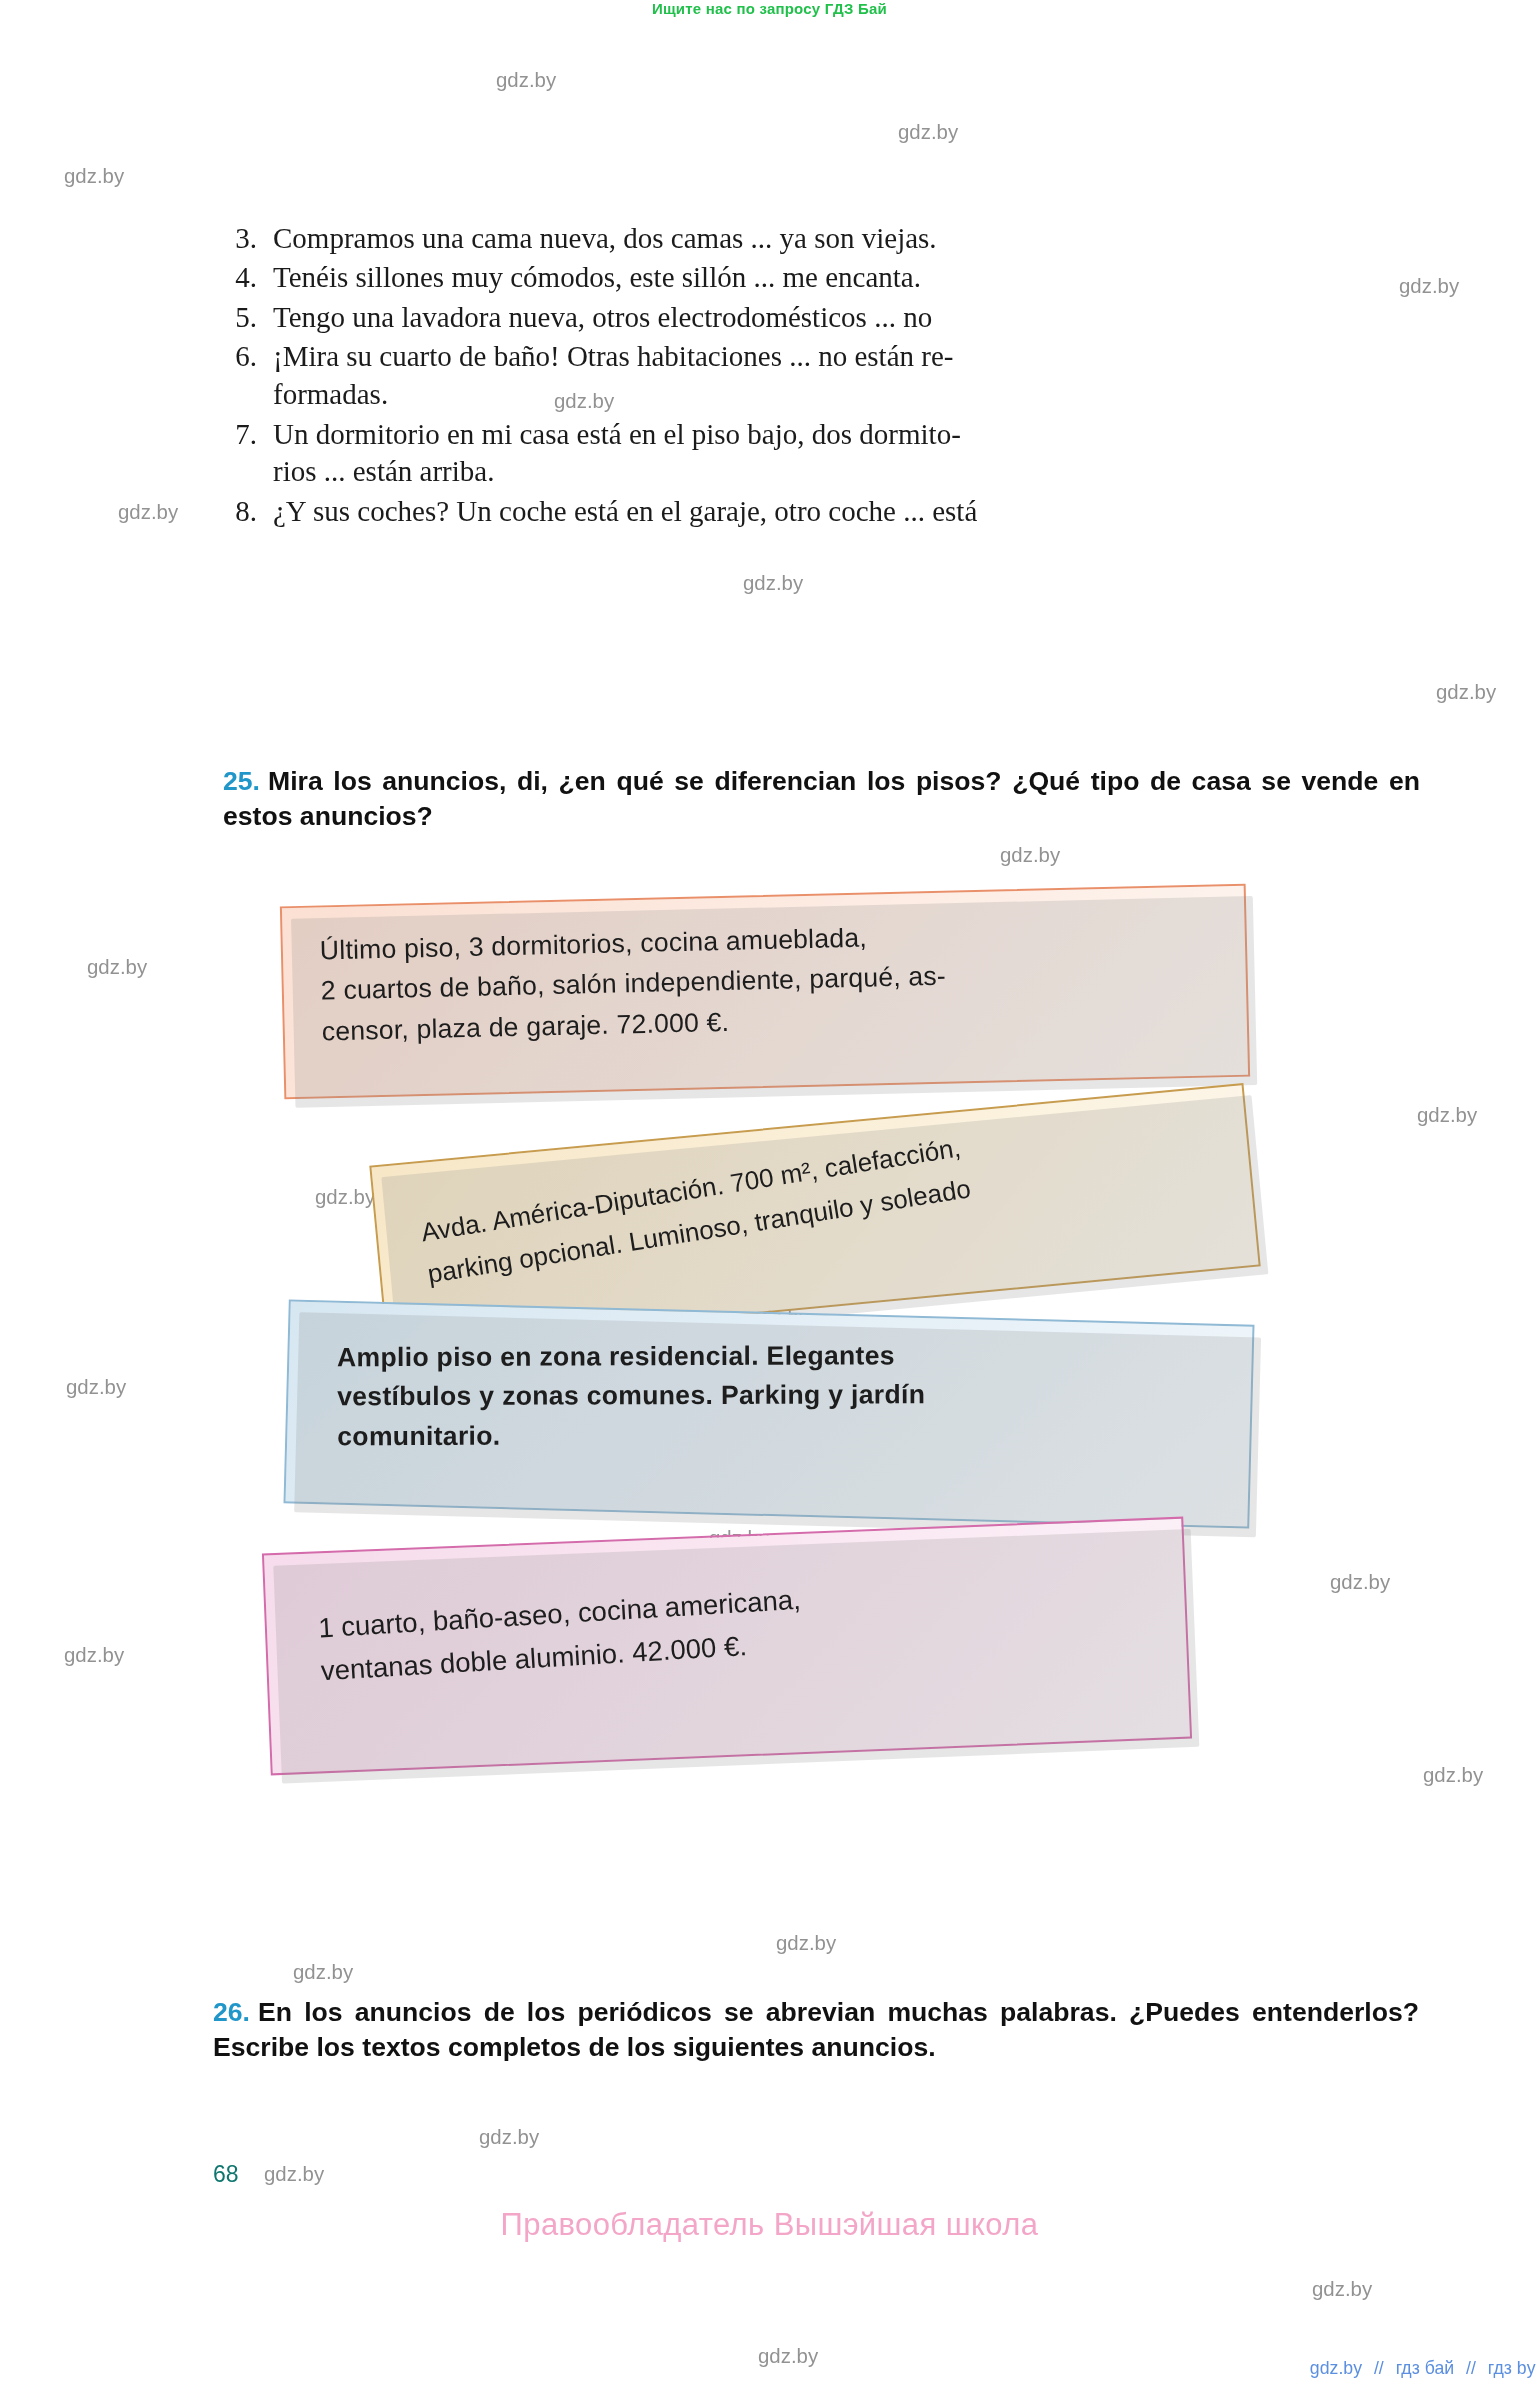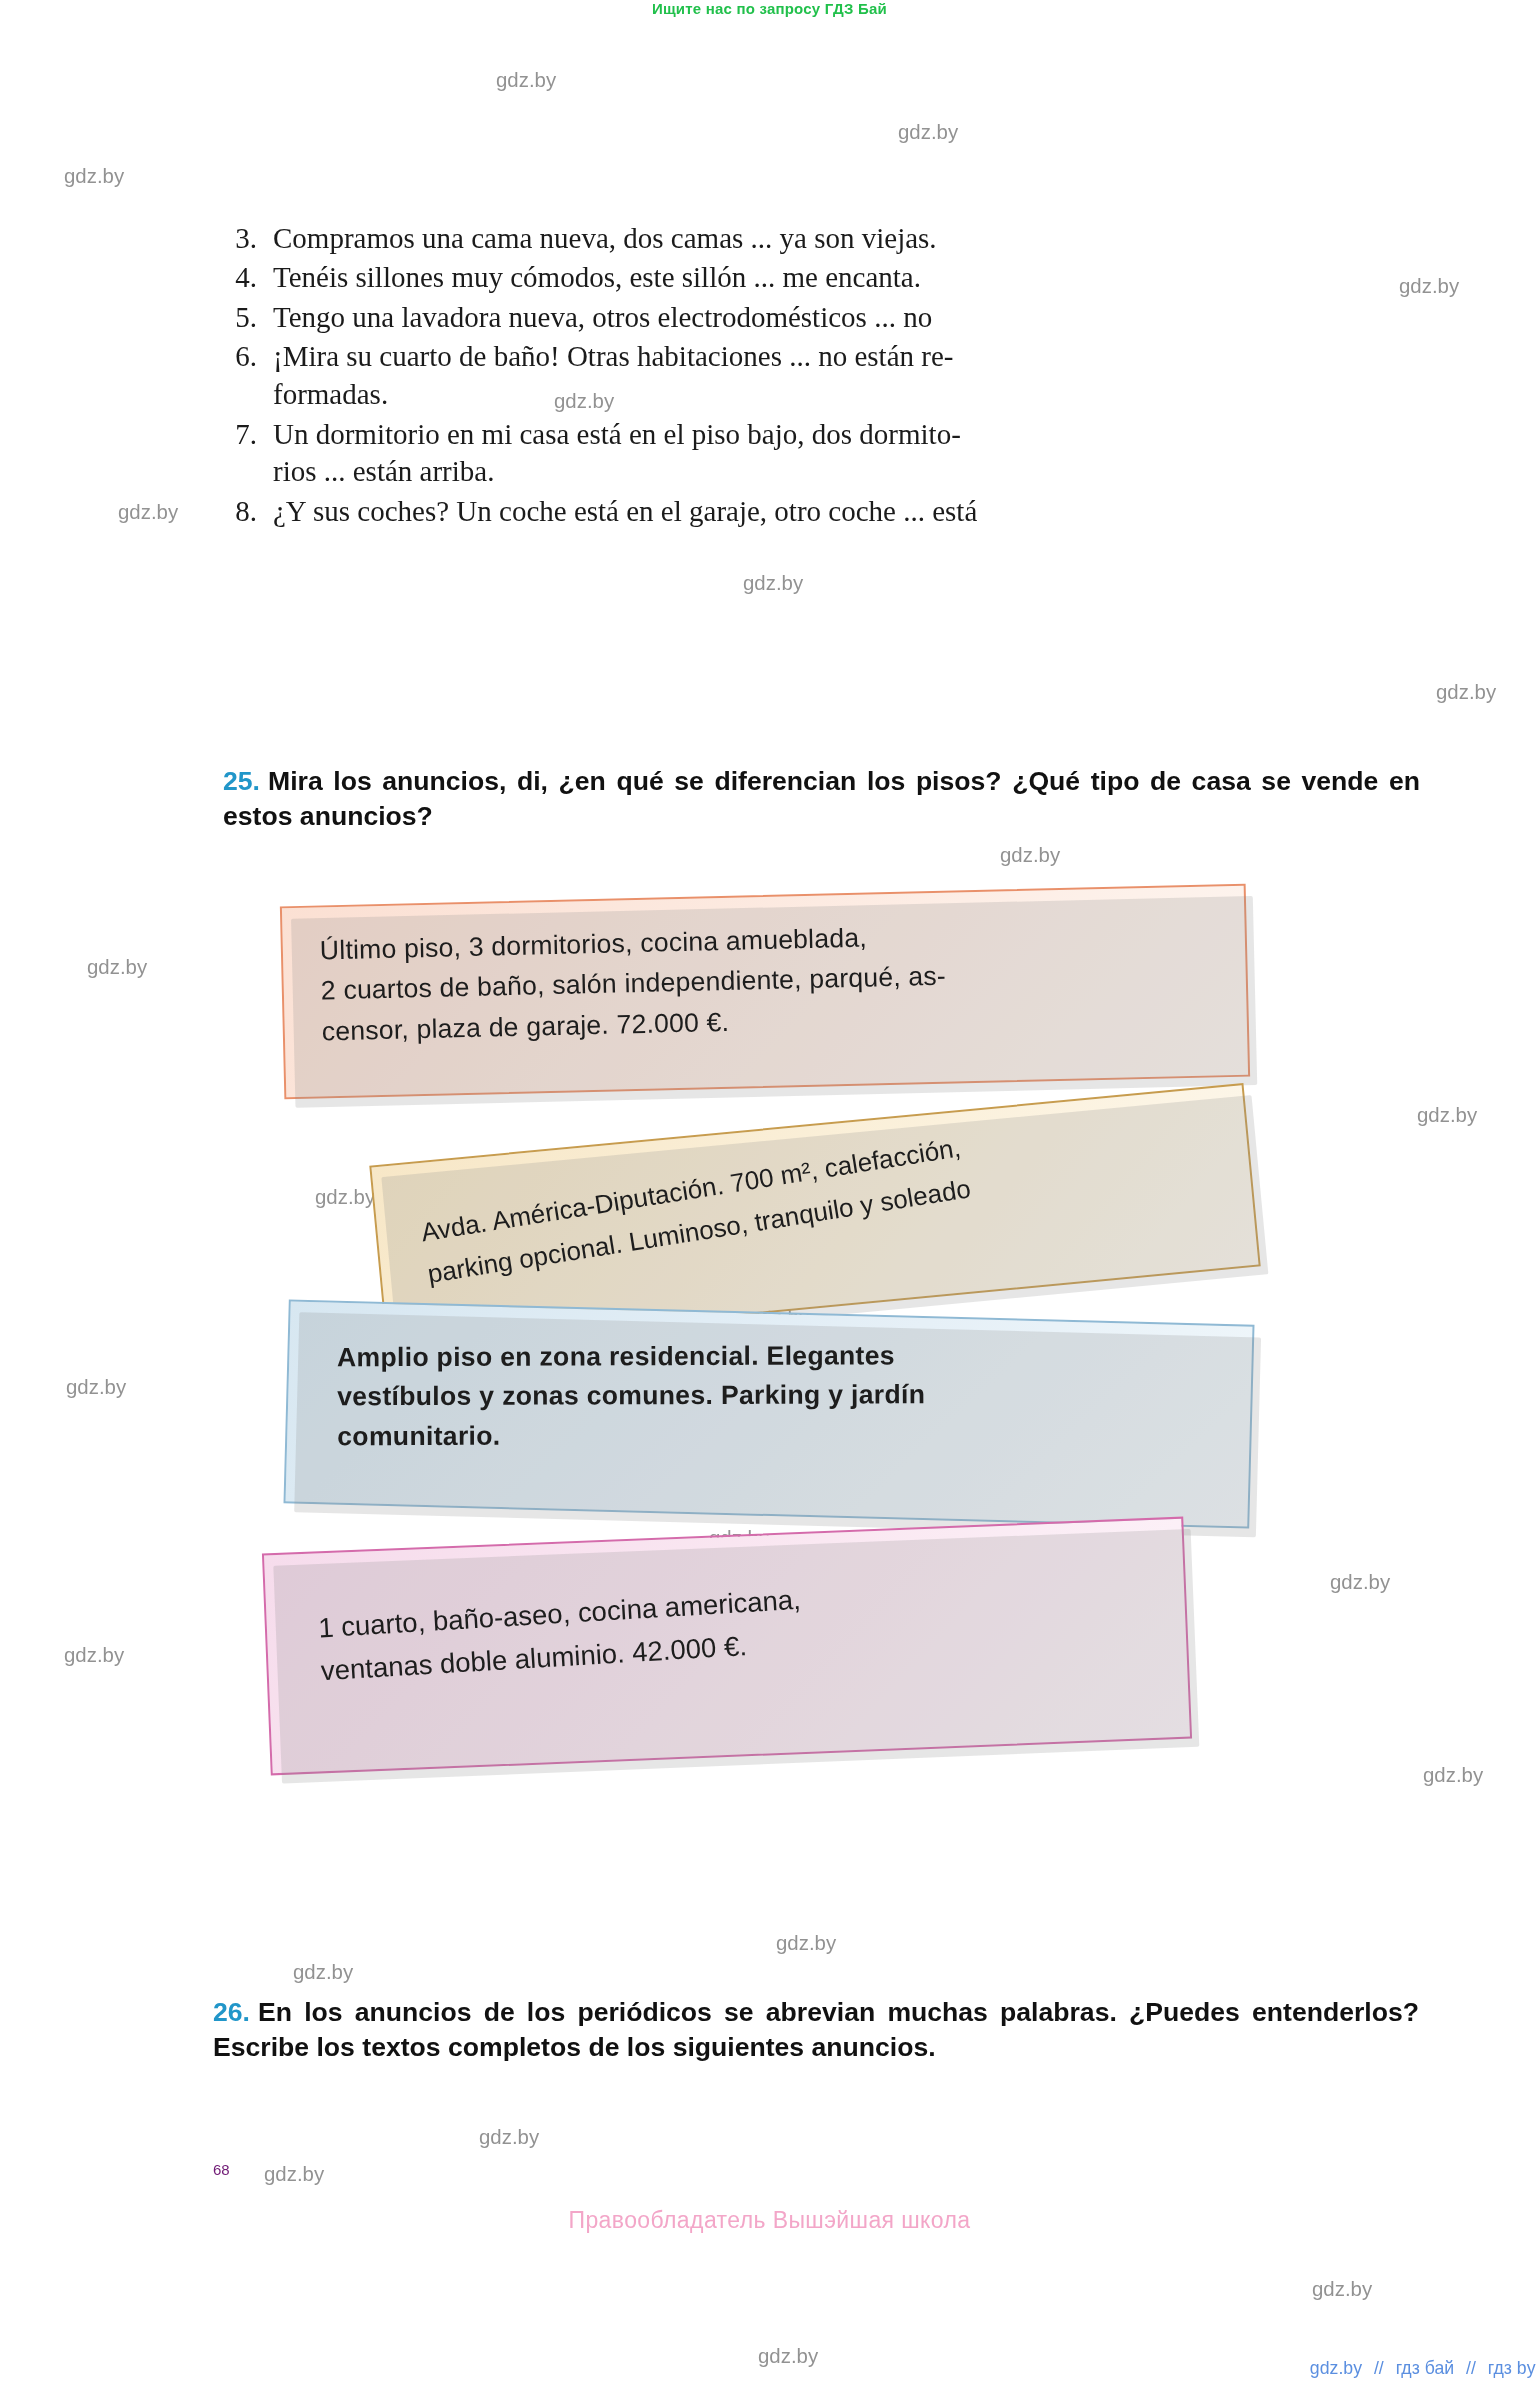--- a/index.html
+++ b/index.html
@@ -191,31 +191,31 @@
     transform: rotate(-1.1deg);
     transform-origin: left top;
   }
 
   
   .page-number {
     position: absolute;
     left: 213px;
     top: 2161px;
     font-family: "Liberation Sans", sans-serif;
-    font-size: 15px;
-    color: #701a75;
+    font-size: 23px;
+    color: #0f766e;
   }
   .copyright {
     position: absolute;
     left: 0;
     top: 2207px;
     width: 100%;
     text-align: center;
     font-family: "Liberation Sans", sans-serif;
-    font-size: 23px;
+    font-size: 31px;
     color: #f3a6c8;
     letter-spacing: 0.4px;
   }
   .bottom-links {
     position: absolute;
     left: 0;
     top: 2358px;
     width: 100%;
     text-align: right;
     font-family: "Liberation Sans", sans-serif;

